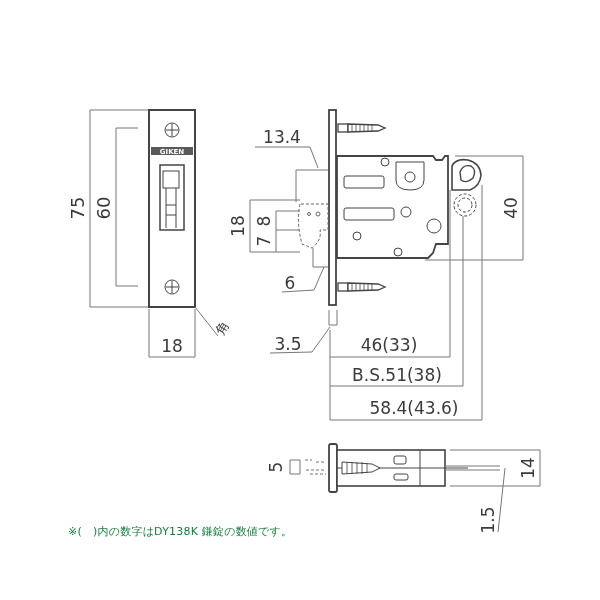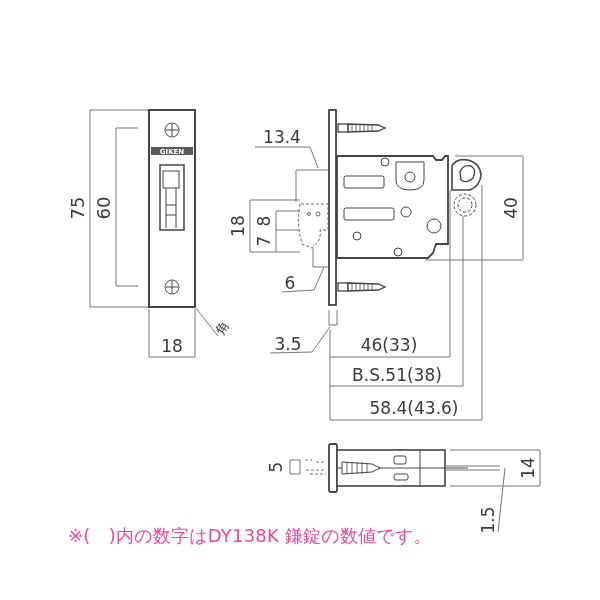--- a/index.html
+++ b/index.html
@@ -1,19 +1,19 @@
 <!DOCTYPE html>
 <html><head>
   <meta charset="utf-8">
   <style>
     html, body { margin: 0; padding: 0; background: #ffffff; }
     body { width: 600px; height: 600px; position: relative; overflow: hidden; font-family: "DejaVu Sans", sans-serif; }
     #drawing { position: absolute; left: 0; top: 0; width: 600px; height: 600px; }
     .dim { font-family: "DejaVu Sans", sans-serif; fill: #3a3a3a; }
-    .note { position: absolute; left: 68px; top: 524px; font-size: 18px; color: #ec4899; font-family: "DejaVu Sans", sans-serif; letter-spacing: 0.2px; }
+    .note { position: absolute; left: 68px; top: 524px; font-size: 11px; color: #15803d; font-family: "DejaVu Sans", sans-serif; letter-spacing: 0.2px; }
   </style>
 </head>
 <body>
 
 <svg id="drawing" viewBox="0 0 600 600" xmlns="http://www.w3.org/2000/svg">
   <g stroke="#444" fill="none" stroke-width="1">
 
     <g>
 
       <rect x="149" y="110" width="46" height="197" stroke-width="2" fill="#fff"></rect>

